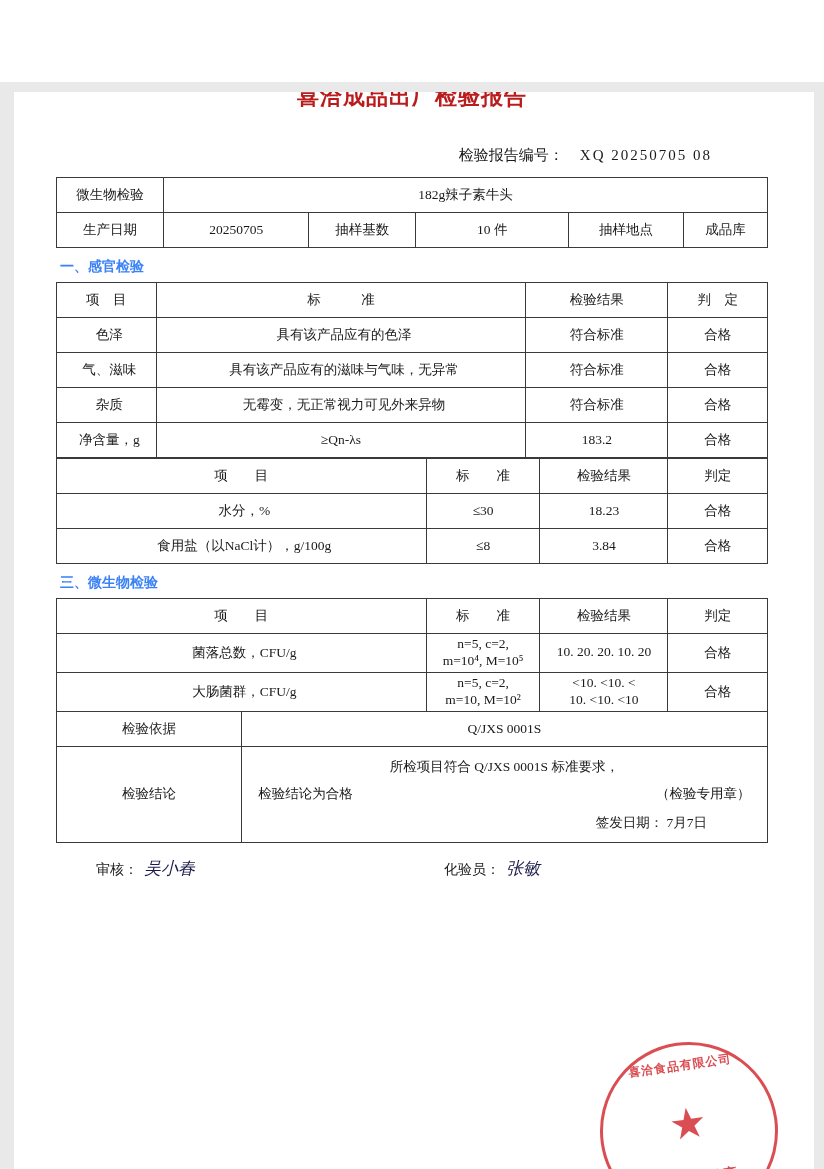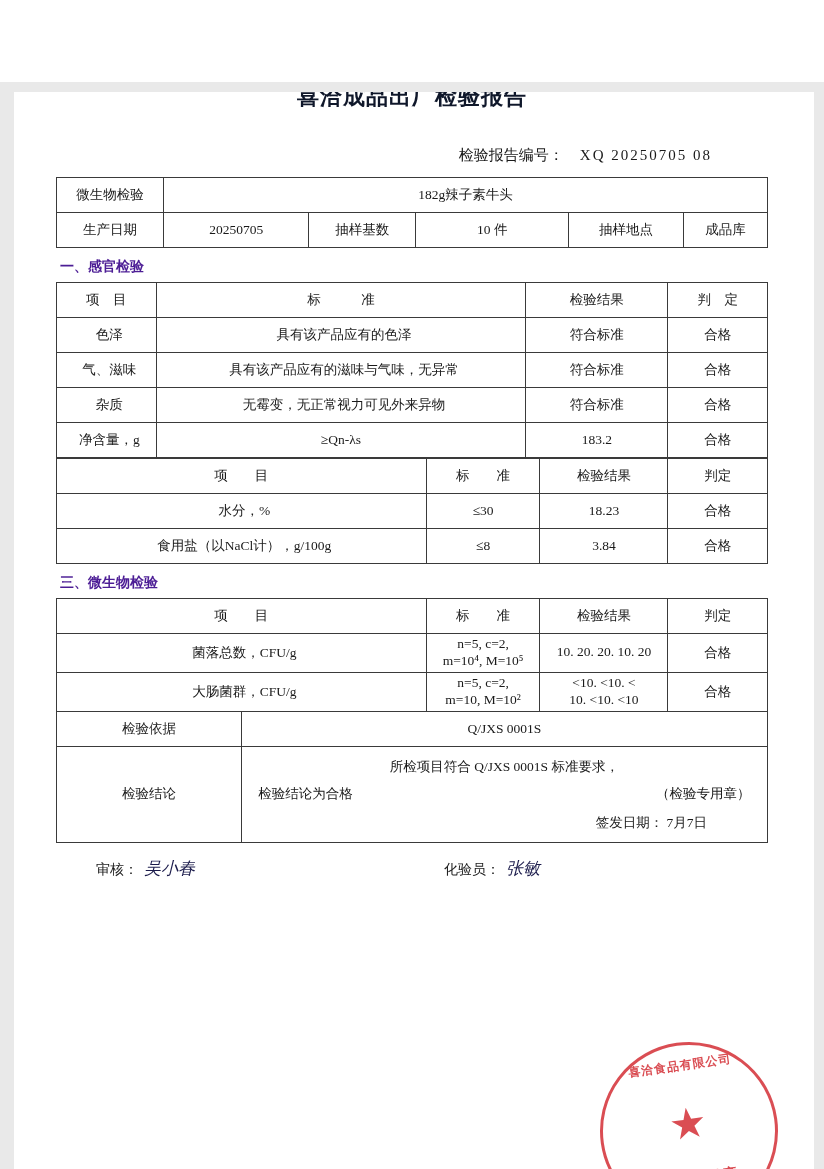--- a/index.html
+++ b/index.html
@@ -22,21 +22,21 @@
     box-sizing: border-box;
     padding: 0 56px;
   }
   .doc-title {
     text-align: center;
     font-family: "Liberation Sans", sans-serif;
     font-weight: bold;
     font-size: 22px;
     letter-spacing: 1px;
     margin-top: 82px;
-    color: #0f172a;
+    color: #b91c1c;
   }
   .report-no {
     margin-top: 34px;
     text-align: right;
     padding-right: 56px;
     font-size: 15px;
     letter-spacing: 0.5px;
   }
   .report-no .no-label { letter-spacing: 0px; }
   .report-no .no-value { margin-left: 16px; letter-spacing: 2px; }
@@ -53,21 +53,21 @@
     text-align: center;
     padding: 2px 4px;
     vertical-align: middle;
     word-break: break-all;
   }
   .sec-title {
     font-family: "Liberation Sans", sans-serif;
     font-size: 14px;
     font-weight: bold;
     margin: 10px 0 6px 4px;
-    color: #4c1d95;
+    color: #3b82f6;
   }
   .tbl-wrap { margin-top: 12px; }
   .left { text-align: left; padding-left: 10px !important; }
   .small { font-size: 11.5px; line-height: 1.25; }
   .tall td { height: 38px; }
   .concl-cell {
     text-align: left;
     padding: 6px 0 !important;
     line-height: 2.0;
     height: 106px;

